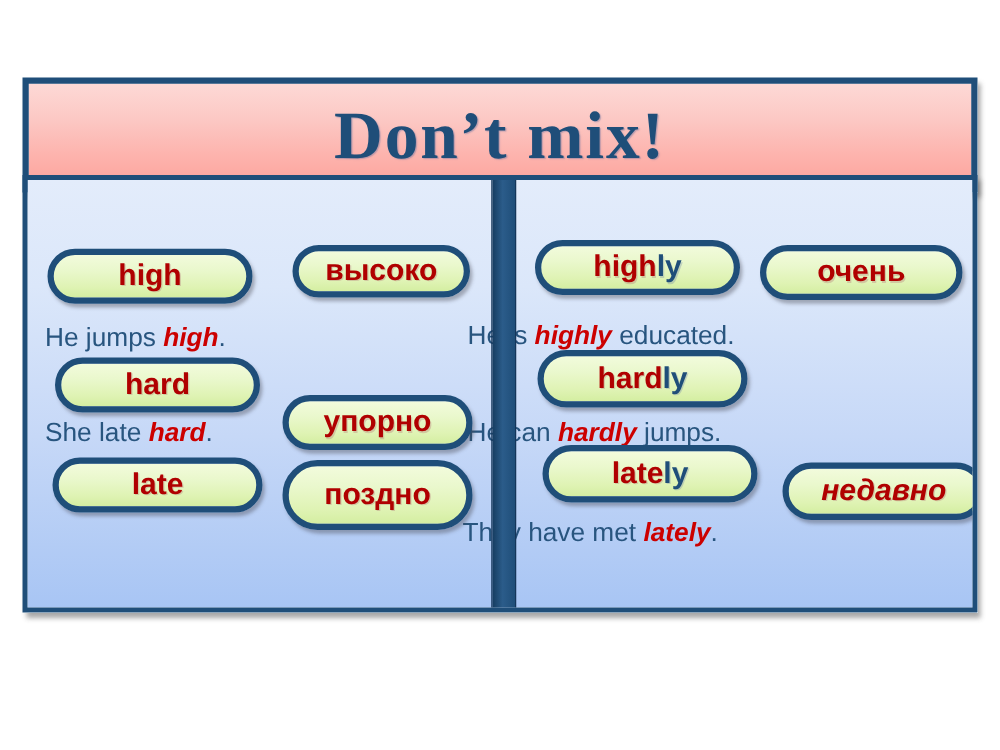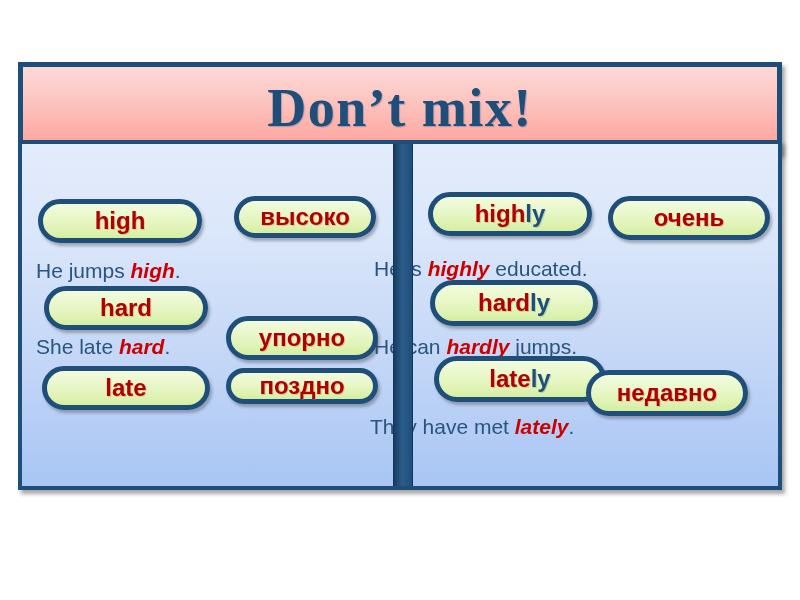--- a/index.html
+++ b/index.html
@@ -136,21 +136,21 @@
     <div class="pill" style="left:204px; top:144px; width:152px; height:44px;margin-top:28px;">
       <span class="word">упорно</span>
     </div>
     <div class="sentence" style="left:14px; top:192px;">
       <span>She  late  </span><span class="kw">hard</span><span>.</span>
     </div>
 
     <div class="pill" style="left:20px; top:222px; width:168px; height:44px;">
       <span class="word"><span>late</span><span class="suffix"></span></span>
     </div>
-    <div class="pill" style="left:204px; top:224px; width:152px; height:36px;">
+    <div class="pill" style="left:204px; top:224px; width:152px; height:56px;">
       <span class="word">поздно</span>
     </div>
 
     <div class="pill" style="left:406px; top:48px; width:164px; height:44px;">
       <span class="word"><span>high</span><span class="suffix">ly</span></span>
     </div>
     <div class="pill" style="left:586px; top:52px; width:162px; height:44px;">
       <span class="word">очень</span>
     </div>
     <div class="sentence" style="left:352px; top:114px;">
@@ -160,21 +160,21 @@
     <div class="pill" style="left:408px; top:136px; width:168px; height:46px;">
       <span class="word"><span>hard</span><span class="suffix">ly</span></span>
     </div>
     <div class="sentence" style="left:352px; top:192px;">
       <span>He  can  </span><span class="kw">hardly</span><span>  jumps.</span>
     </div>
 
     <div class="pill" style="left:412px; top:212px; width:172px; height:46px;">
       <span class="word"><span>late</span><span class="suffix">ly</span></span>
     </div>
-    <div class="pill" style="left:564px; top:226px; width:162px; height:46px;">
+    <div class="pill" style="left:604px; top:226px; width:162px; height:46px;font-style:italic;">
       <span class="word">недавно</span>
     </div>
     <div class="sentence" style="left:348px; top:272px;">
       <span>They  have   met  </span><span class="kw">lately</span><span>.</span>
     </div>
 
     <div id="divider"></div>
 
   </div>
 </div>

